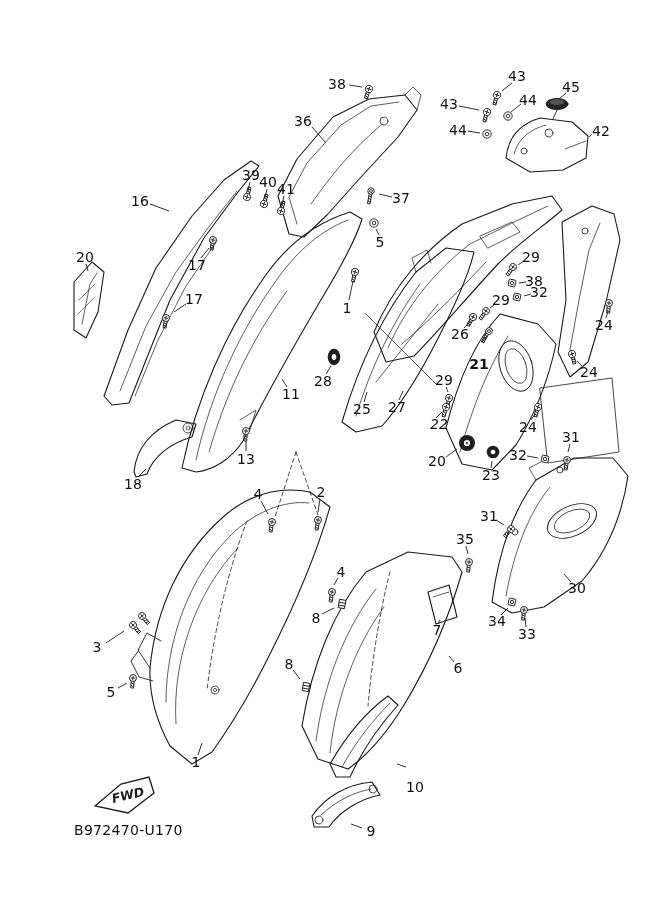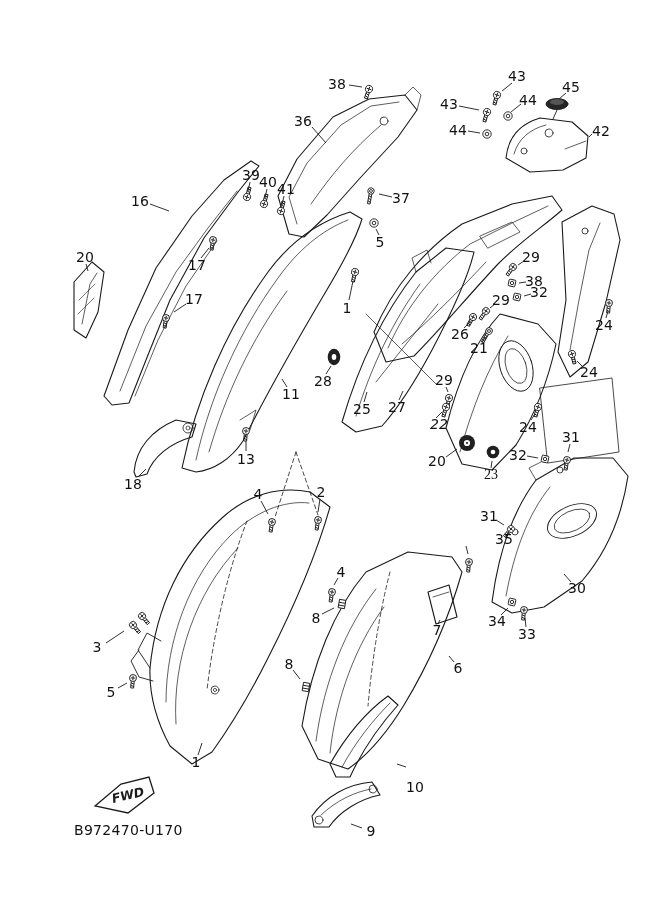--- a/index.html
+++ b/index.html
@@ -316,41 +316,41 @@
       <div class="callout" style="left: 401px; top: 198px;">37</div>
       <div class="callout" style="left: 380px; top: 242px;">5</div>
       <div class="callout" style="left: 197px; top: 265px;">17</div>
       <div class="callout" style="left: 85px; top: 257px;">20</div>
       <div class="callout" style="left: 531px; top: 257px;">29</div>
       <div class="callout" style="left: 534px; top: 281px;">38</div>
       <div class="callout" style="left: 539px; top: 292px;">32</div>
       <div class="callout" style="left: 501px; top: 300px;">29</div>
       <div class="callout" style="left: 604px; top: 325px;">24</div>
       <div class="callout" style="left: 460px; top: 334px;">26</div>
-      <div class="callout" style="left: 479px; top: 348px;">21</div>
+      <div class="callout" style="left: 479px; top: 364px; font-weight: bold;">21</div>
       <div class="callout" style="left: 347px; top: 308px;">1</div>
       <div class="callout" style="left: 194px; top: 299px;">17</div>
       <div class="callout" style="left: 323px; top: 381px;">28</div>
       <div class="callout" style="left: 291px; top: 394px;">11</div>
       <div class="callout" style="left: 362px; top: 409px;">25</div>
       <div class="callout" style="left: 397px; top: 407px;">27</div>
       <div class="callout" style="left: 444px; top: 380px;">29</div>
       <div class="callout" style="left: 589px; top: 372px;">24</div>
       <div class="callout" style="left: 439px; top: 424px; font-style: italic;">22</div>
       <div class="callout" style="left: 528px; top: 427px;">24</div>
       <div class="callout" style="left: 246px; top: 459px;">13</div>
       <div class="callout" style="left: 133px; top: 484px;">18</div>
       <div class="callout" style="left: 437px; top: 461px;">20</div>
-      <div class="callout" style="left: 491px; top: 475px; font-family: Liberation Serif, serif;">23</div>
+      <div class="callout" style="left: 491px; top: 475px;">23</div>
       <div class="callout" style="left: 571px; top: 437px;">31</div>
       <div class="callout" style="left: 518px; top: 455px;">32</div>
       <div class="callout" style="left: 321px; top: 492px;">2</div>
       <div class="callout" style="left: 258px; top: 494px;">4</div>
       <div class="callout" style="left: 489px; top: 516px;">31</div>
-      <div class="callout" style="left: 465px; top: 539px; margin-left: 39px;">35</div>
+      <div class="callout" style="left: 465px; top: 539px;">35</div>
       <div class="callout" style="left: 341px; top: 572px;">4</div>
       <div class="callout" style="left: 316px; top: 618px;">8</div>
       <div class="callout" style="left: 577px; top: 588px;">30</div>
       <div class="callout" style="left: 497px; top: 621px;">34</div>
       <div class="callout" style="left: 527px; top: 634px; text-align: right;">33</div>
       <div class="callout" style="left: 97px; top: 647px;">3</div>
       <div class="callout" style="left: 437px; top: 630px;">7</div>
       <div class="callout" style="left: 111px; top: 692px;">5</div>
       <div class="callout" style="left: 289px; top: 664px;">8</div>
       <div class="callout" style="left: 458px; top: 668px;">6</div>

